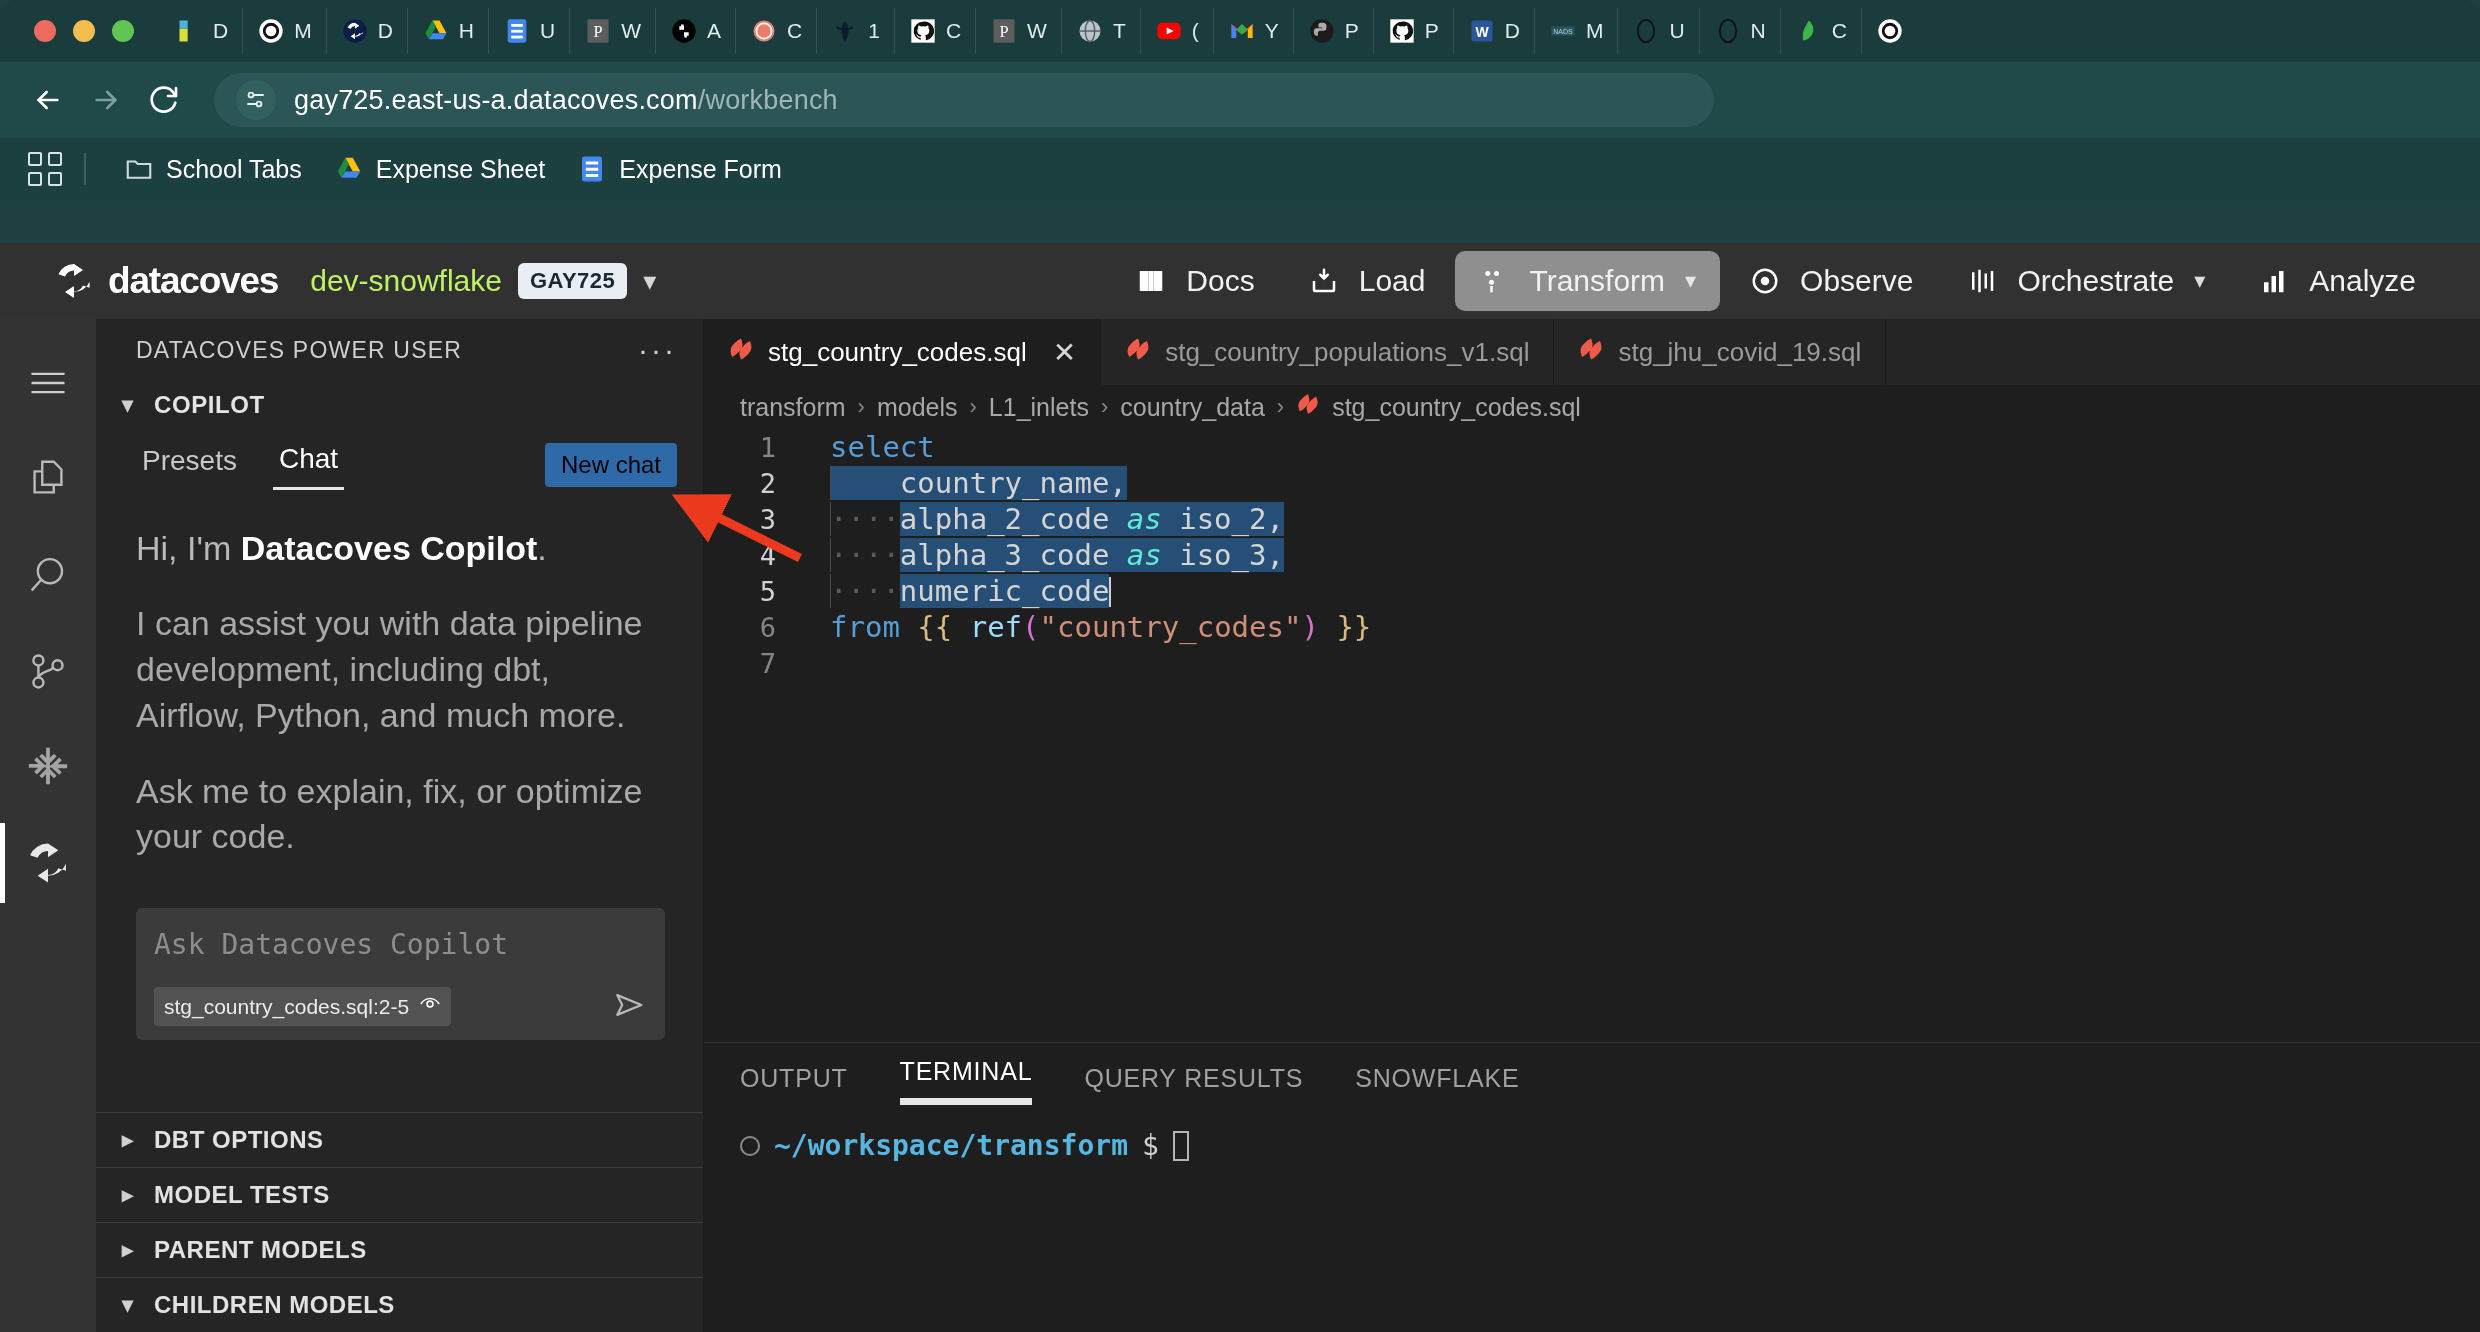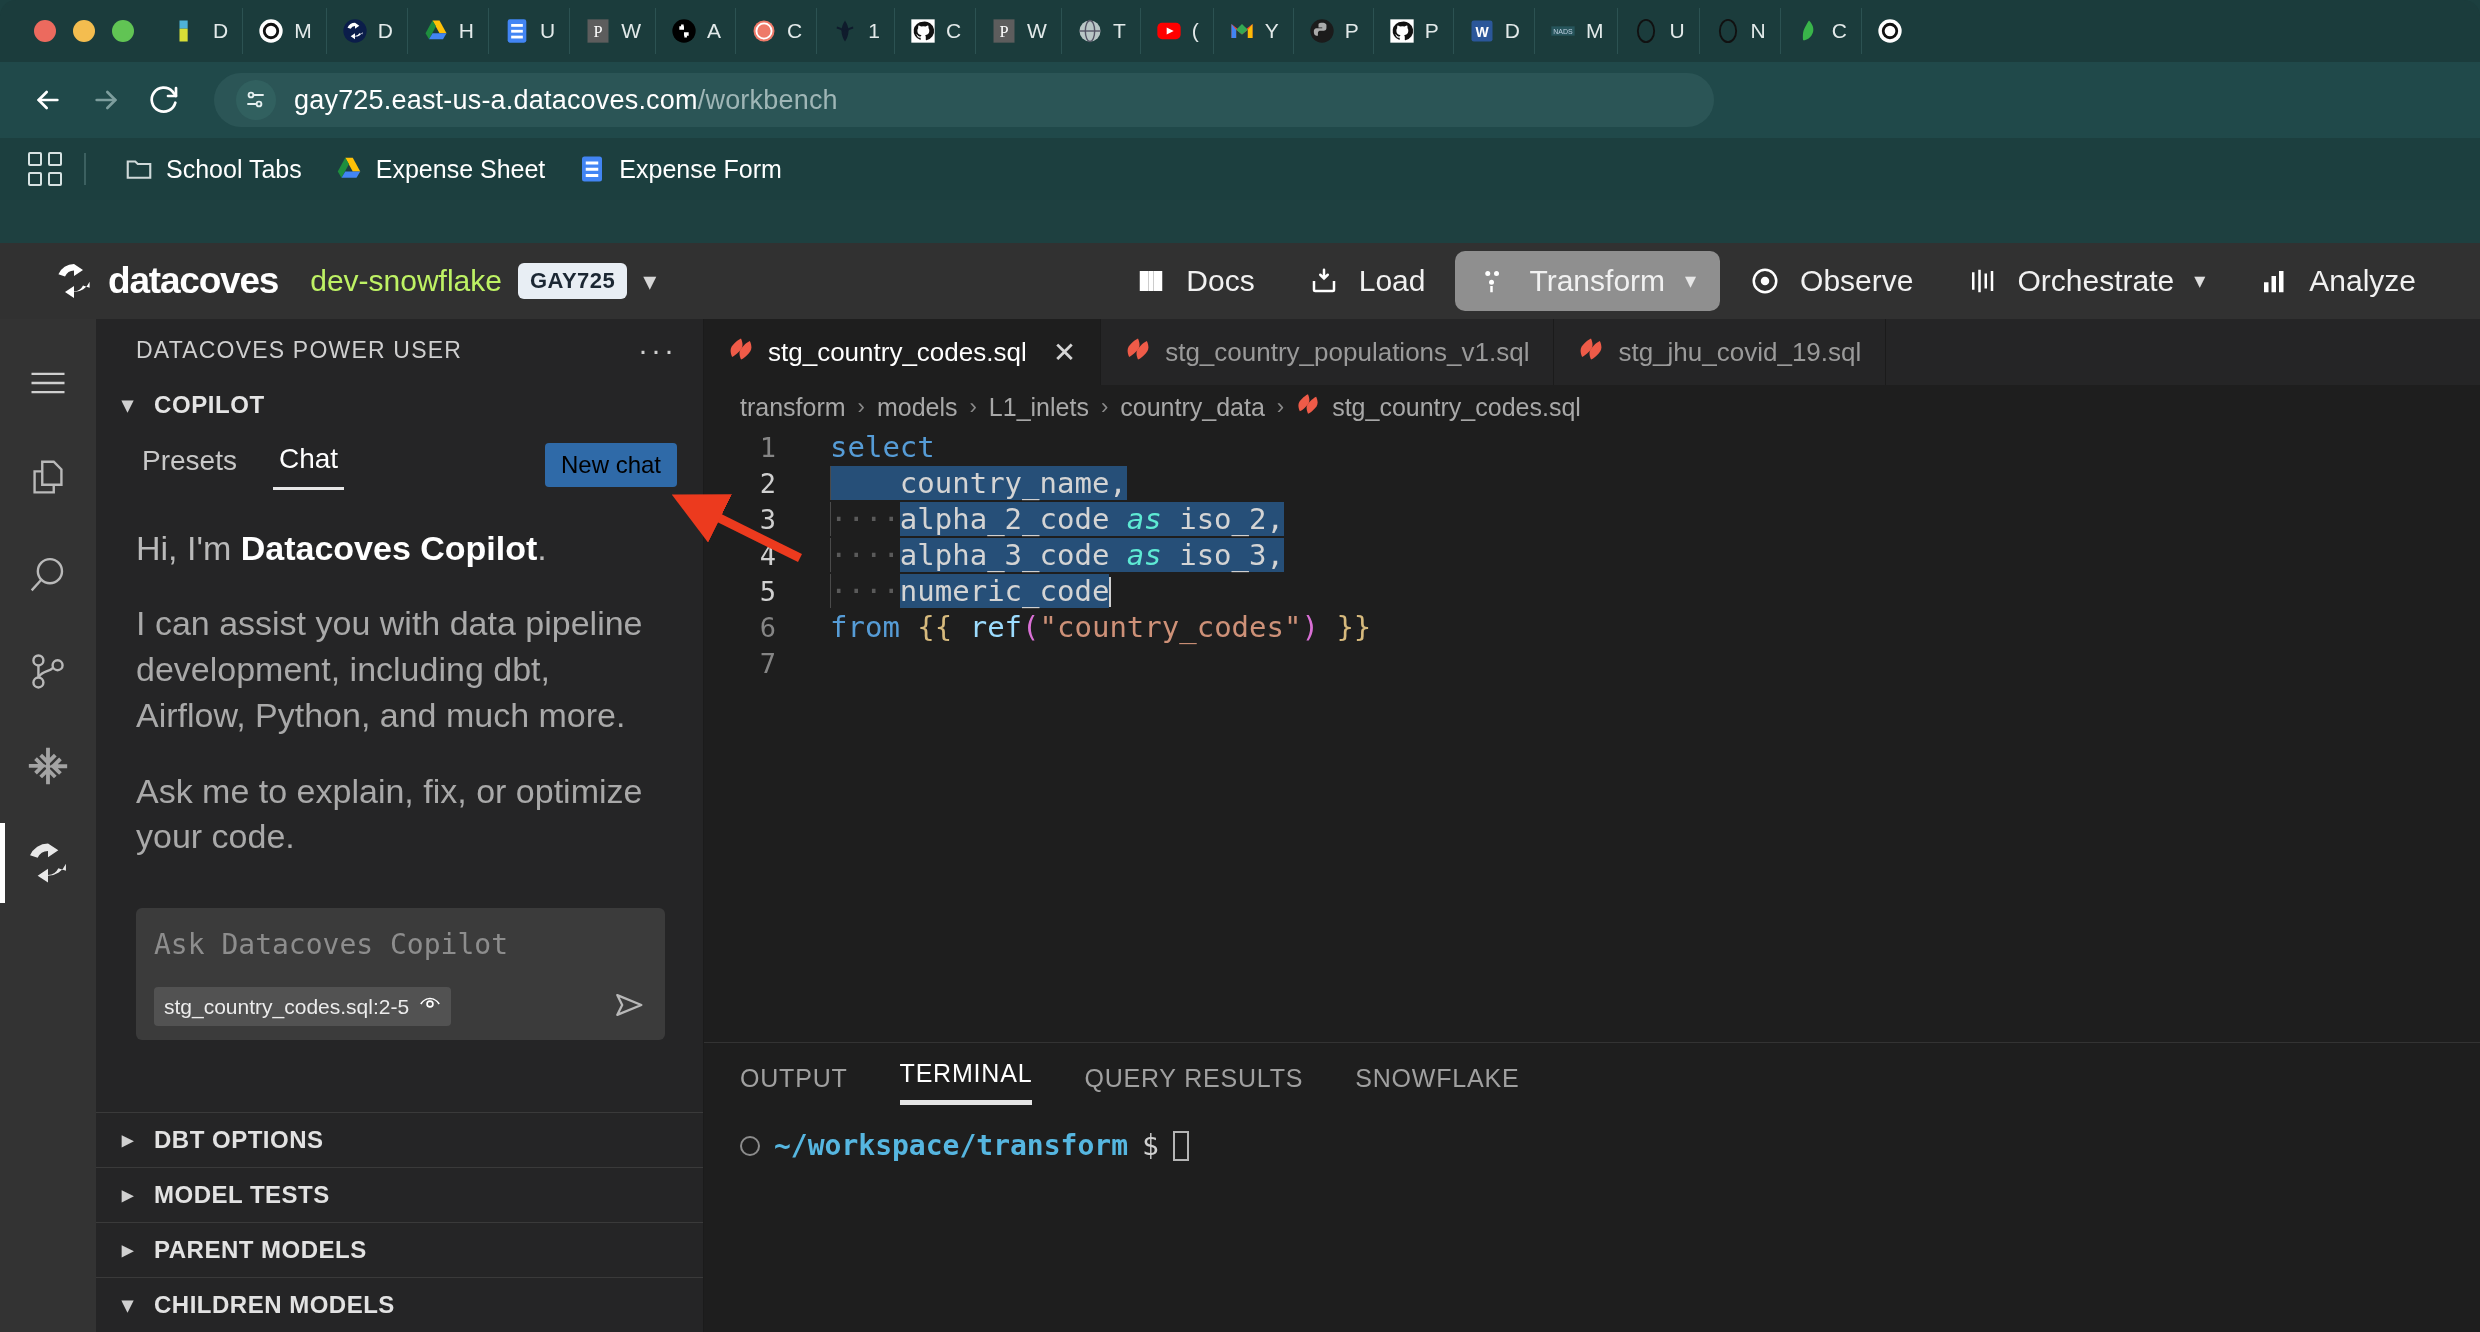--- a/index.html
+++ b/index.html
@@ -137,21 +137,21 @@
   .asKw { color: #5eead4; font-style: italic; }
   .sel  { background: #264f78; }
   .ws   { color: #5a5a5a; }
   .indentline { position: absolute; left: 36px; top: 0; bottom: 0; width: 1px; background: #4a4a4a; }
   .cursor { display:inline-block; width: 2px; height: 30px; background: #cfcfcf; vertical-align: -6px; }
 
   
   .panel { height: 290px; flex: 0 0 auto; background: #1e1e1e; border-top: 1px solid #333; }
   .ptabs { height: 62px; display: flex; align-items: flex-end; gap: 52px; padding: 0 0 0 36px; }
   .ptab { font-size: 25px; color: #a0a0a0; padding-bottom: 12px; letter-spacing: .8px;}
-  .ptab.active { color: #fff; border-bottom: 5px solid #e5e5e5; }
+  .ptab.active { color: #fff; border-bottom: 7px solid #e5e5e5; }
   .term { padding: 24px 0 0 36px; display: flex; align-items: center; gap: 14px; font-family: "DejaVu Sans Mono", monospace; font-size: 28px; }
   .term .circ { width: 20px; height: 20px; border: 2px solid #8c8c8c; border-radius: 50%; display: block; }
   .term .path { color: #56b6e0; font-weight: 700; }
   .term .dollar { color: #cfcfcf; }
   .term .blk { display: inline-block; width: 16px; height: 30px; border: 2px solid #b5b5b5; }
 
   
   .arrow-svg { position: absolute; left: 0; top: 0; width: 2480px; height: 1332px; pointer-events: none; }
 </style>
 </head>

